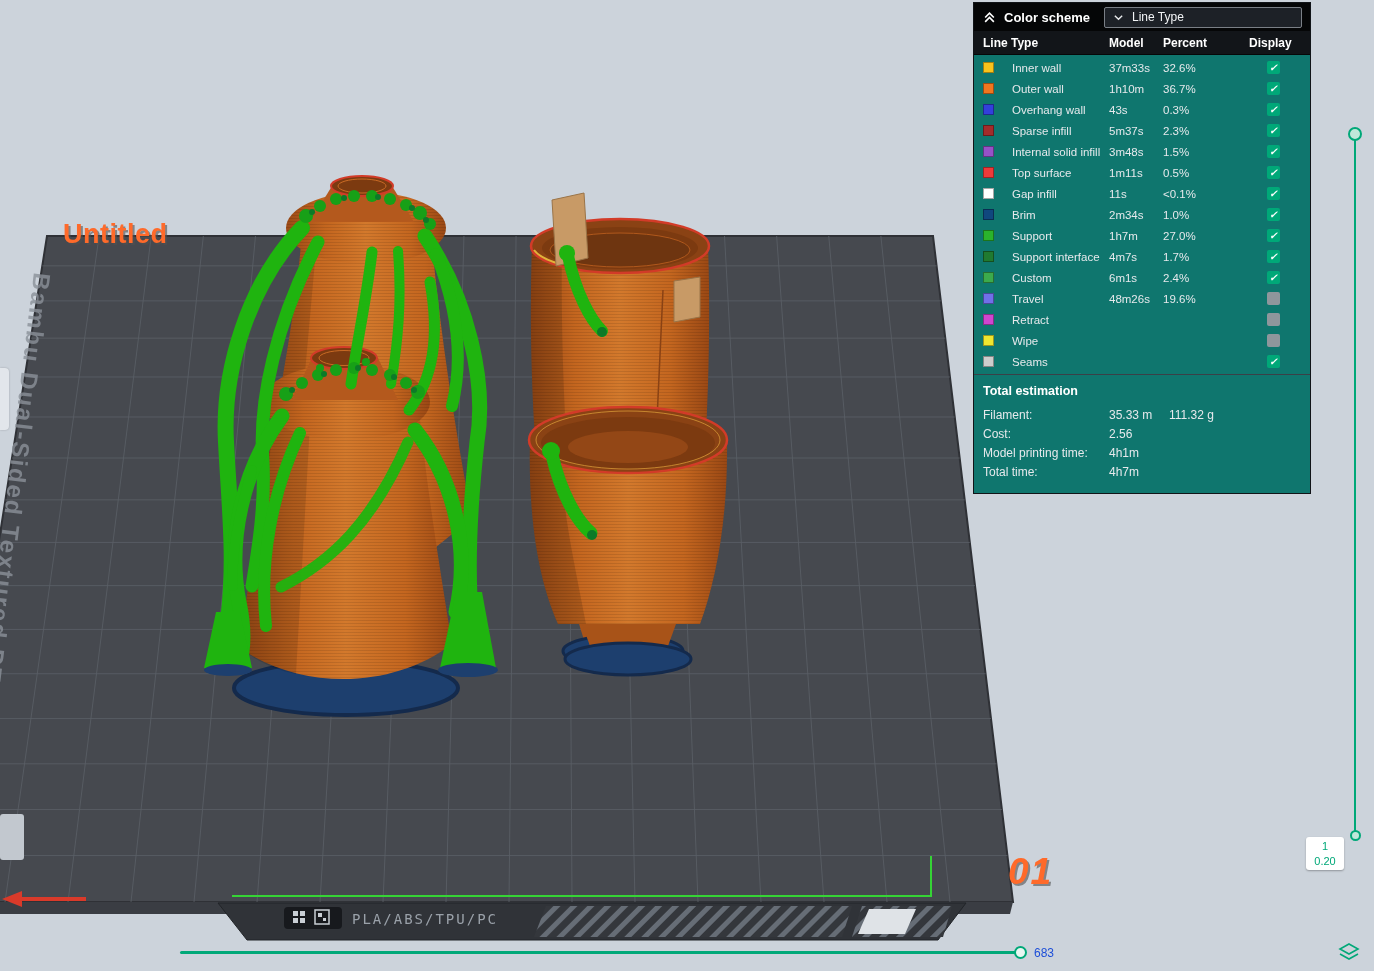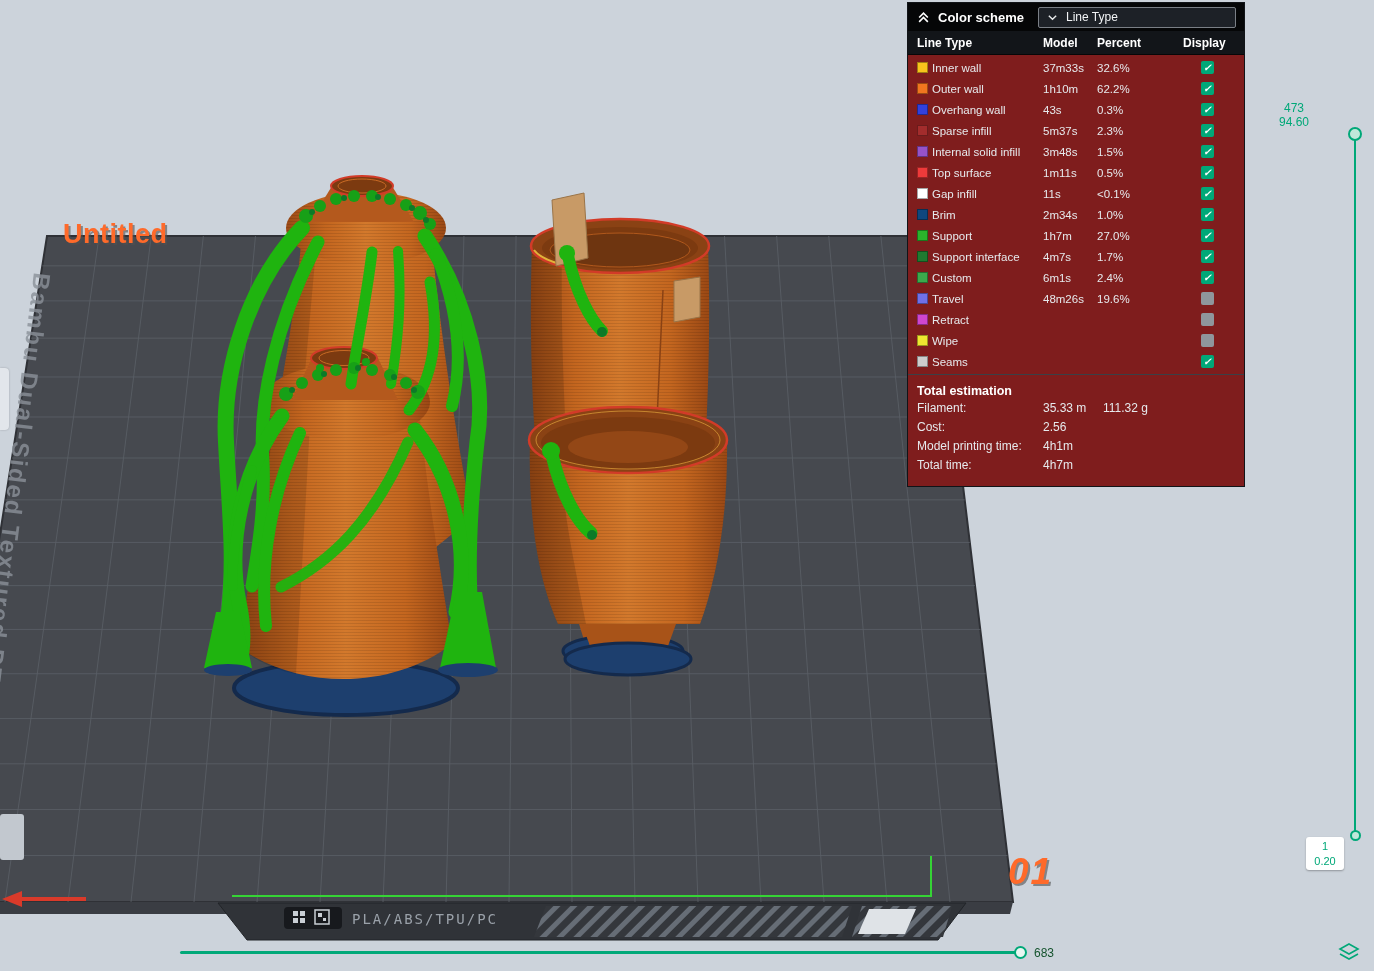--- a/index.html
+++ b/index.html
@@ -10,62 +10,62 @@
 
   
   .plate-text{font-size:24px;font-weight:bold;letter-spacing:2px;fill:#8b9199;opacity:.8;
               font-family:"Liberation Sans",sans-serif}
   .strip-text{font-family:"DejaVu Sans Mono",monospace;font-size:14px;letter-spacing:2px;fill:#9aa1a9}
   .untitled{font-size:27px;font-weight:bold;fill:var(--orange);letter-spacing:.5px}
   .plate-num{font-size:37px;font-weight:bold;font-style:italic;fill:var(--orange);letter-spacing:2px}
   .shadowed{filter:drop-shadow(2px 2px 0 rgba(80,80,80,.6))}
 
   
-  .panel{position:absolute;left:908px;top:3px;width:336px;background:#7f1d1d;color:#e6e9ec;z-index:6;
+  .panel{position:absolute;left:974px;top:3px;width:336px;background:#0f766e;color:#e6e9ec;z-index:6;
          user-select:none;box-shadow:0 0 0 1px #111418}
   .panel-header{display:flex;align-items:center;height:28px;background:#050607;padding:0 8px;gap:7px}
   .collapse-btn{display:flex;width:15px;height:15px;align-items:center;justify-content:center;cursor:pointer}
   .panel-title{font-weight:bold;font-size:13px;color:#fff;white-space:nowrap}
   .dropdown{margin-left:auto;display:flex;align-items:center;gap:8px;width:198px;height:21px;
             border:1px solid #7a7f86;background:#1d2127;padding:0 8px;box-sizing:border-box;
             border-radius:2px;font-size:12px;color:#f2f4f6;cursor:pointer}
   .cols{display:grid;grid-template-columns:126px 54px 86px auto;align-items:center;height:23px;
         padding:0 12px 0 9px;font-weight:bold;font-size:12px;color:#fff;background:#121519;
         border-bottom:1px solid #060708}
   .rows{padding:2px 0}
   .lt-row{display:grid;grid-template-columns:126px 54px 86px auto;align-items:center;height:21px;
           padding:0 12px 0 9px;font-size:11.5px}
-  .lt-label{display:flex;align-items:center;gap:4px;white-space:nowrap}
+  .lt-label{display:flex;align-items:center;gap:18px;white-space:nowrap}
   .swatch{width:11px;height:11px;flex:0 0 11px;border:1px solid rgba(0,0,0,.35);box-sizing:border-box}
   .cb{width:13px;height:13px;border-radius:2px;background:#8f969c;margin:0 auto;display:flex;
       align-items:center;justify-content:center;cursor:pointer}
   .cb.checked{background:var(--accent)}
   .cb.checked::after{content:"\2713";color:#fff;font-size:10px;font-weight:bold;line-height:1}
   .total{border-top:1px solid #3a4047;padding:9px 12px 12px 9px;font-size:12px}
-  .total-title{font-weight:bold;font-size:12.5px;color:#fff;}
+  .total-title{font-weight:bold;font-size:12.5px;color:#fff;margin-bottom:7px}
   .t-row{display:grid;grid-template-columns:126px 60px auto;height:19px;align-items:center}
 
   
   .v-labels{position:absolute;left:1270px;top:101px;width:48px;text-align:center;color:var(--accent);
             font-size:12px;line-height:14px;z-index:5}
   .v-line{position:absolute;left:1354px;top:134px;width:2px;height:700px;background:var(--accent);z-index:4}
   .v-handle-top{position:absolute;left:1348px;top:127px;width:14px;height:14px;border:2px solid var(--accent);
             background:#bfe8da;border-radius:50%;box-sizing:border-box;z-index:5;cursor:pointer}
   .v-handle-bottom{position:absolute;left:1350px;top:830px;width:11px;height:11px;border:2px solid var(--accent);
             background:#bfe8da;border-radius:50%;box-sizing:border-box;z-index:5;cursor:pointer}
   .v-box{position:absolute;left:1306px;top:837px;width:38px;height:33px;background:#fff;border-radius:3px;
          box-shadow:0 1px 2px rgba(0,0,0,.3);text-align:center;color:var(--accent);font-size:11px;
          line-height:15px;padding-top:2px;box-sizing:border-box;z-index:5}
 
   
   .h-line{position:absolute;left:180px;top:951px;width:840px;height:3px;background:var(--accent);
           border-radius:2px;z-index:4}
   .h-handle{position:absolute;left:1014px;top:946px;width:13px;height:13px;border:2px solid var(--accent);
             background:#e8f6f1;border-radius:50%;box-sizing:border-box;z-index:5;cursor:pointer}
-  .h-label{position:absolute;left:1034px;top:946px;font-size:12px;color:#14532d;z-index:5}
+  .h-label{position:absolute;left:1034px;top:946px;font-size:12px;color:#1d4ed8;z-index:5}
   .layers-btn{position:absolute;left:1338px;top:943px;z-index:5;cursor:pointer}
 
   .side-tab{position:absolute;left:0;top:368px;width:9px;height:62px;background:#e2e6eb;
             border-radius:0 4px 4px 0;box-shadow:0 0 2px rgba(0,0,0,.25);z-index:3}
   .corner-chip{position:absolute;left:0;top:814px;width:24px;height:46px;background:#c2c8cf;
             border-radius:3px;z-index:3}
 </style>
 </head>
 <body>
 
@@ -310,21 +310,21 @@
           <i class="cb checked"></i>
         </span>
       </div>
 
       <div class="lt-row">
         <span class="lt-label">
           <i class="swatch" style="background: rgb(240, 118, 31);"></i>
           <span>Outer wall</span>
         </span>
         <span>1h10m</span>
-        <span>62.2%</span>
+        <span>36.7%</span>
         <span style="display:flex">
           <i class="cb checked"></i>
         </span>
       </div>
 
       <div class="lt-row">
         <span class="lt-label">
           <i class="swatch" style="background: rgb(50, 64, 220);"></i>
           <span>Overhang wall</span>
         </span>

